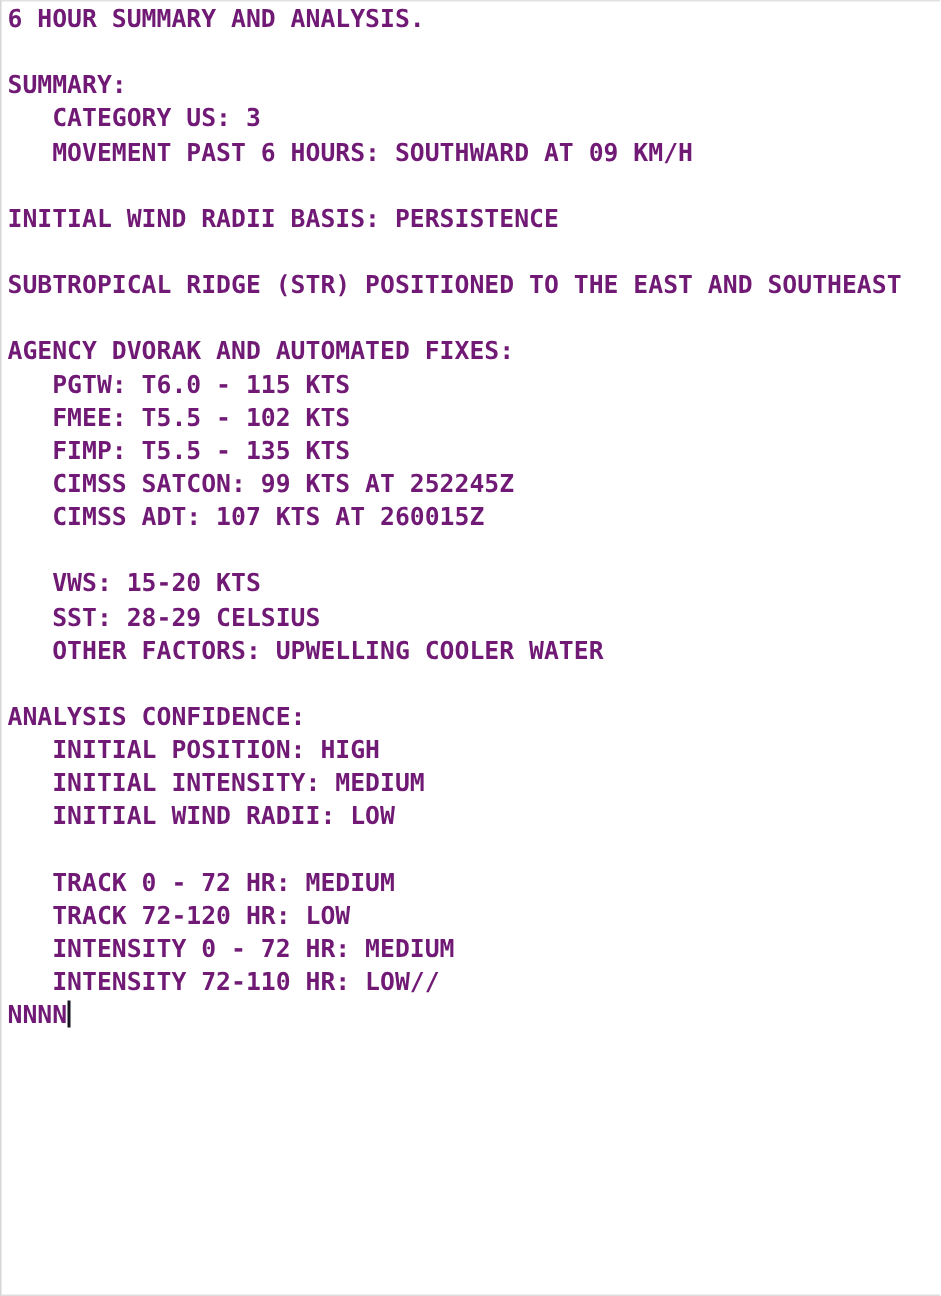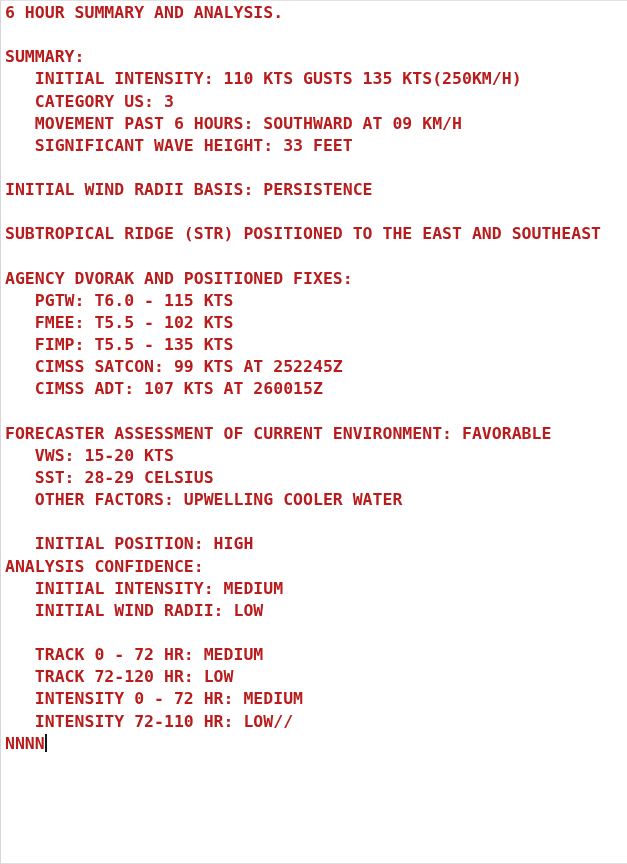--- a/index.html
+++ b/index.html
@@ -15,21 +15,21 @@
     box-sizing: border-box;
     overflow: hidden;
     background: #ffffff;
     border-top: 1px solid #e2e2e2;
     border-left: 1px solid #d6d6d6;
     border-bottom: 1px solid #dedede;
     padding: 1px 0 0 4px;
     font-family: "DejaVu Sans Mono", "Liberation Mono", monospace;
     font-weight: bold;
     font-size: 16.5px;
-    color: #b91c1c;
+    color: #701a75;
     cursor: text;
   }
   .doc {
     width: 100%;
   }
   .line {
     height: 22.15px;
     line-height: 22.15px;
     white-space: pre;
     letter-spacing: 0;
@@ -44,43 +44,40 @@
   }
 </style>
 </head>
 <body>
 
 <div class="page">
   <div class="doc" id="doc-lines">
       <div class="line">6 HOUR SUMMARY AND ANALYSIS.</div>
       <div class="line"></div>
       <div class="line">SUMMARY:</div>
-      <div class="line">   INITIAL INTENSITY: 110 KTS GUSTS 135 KTS(250KM/H)</div>
       <div class="line">   CATEGORY US: 3</div>
       <div class="line">   MOVEMENT PAST 6 HOURS: SOUTHWARD AT 09 KM/H</div>
-      <div class="line">   SIGNIFICANT WAVE HEIGHT: 33 FEET</div>
       <div class="line"></div>
       <div class="line">INITIAL WIND RADII BASIS: PERSISTENCE</div>
       <div class="line"></div>
       <div class="line">SUBTROPICAL RIDGE (STR) POSITIONED TO THE EAST AND SOUTHEAST</div>
       <div class="line"></div>
-      <div class="line">AGENCY DVORAK AND POSITIONED FIXES:</div>
+      <div class="line">AGENCY DVORAK AND AUTOMATED FIXES:</div>
       <div class="line">   PGTW: T6.0 - 115 KTS</div>
       <div class="line">   FMEE: T5.5 - 102 KTS</div>
       <div class="line">   FIMP: T5.5 - 135 KTS</div>
       <div class="line">   CIMSS SATCON: 99 KTS AT 252245Z</div>
       <div class="line">   CIMSS ADT: 107 KTS AT 260015Z</div>
       <div class="line"></div>
-      <div class="line">FORECASTER ASSESSMENT OF CURRENT ENVIRONMENT: FAVORABLE</div>
       <div class="line">   VWS: 15-20 KTS</div>
       <div class="line">   SST: 28-29 CELSIUS</div>
       <div class="line">   OTHER FACTORS: UPWELLING COOLER WATER</div>
       <div class="line"></div>
+      <div class="line">ANALYSIS CONFIDENCE:</div>
       <div class="line">   INITIAL POSITION: HIGH</div>
-      <div class="line">ANALYSIS CONFIDENCE:</div>
       <div class="line">   INITIAL INTENSITY: MEDIUM</div>
       <div class="line">   INITIAL WIND RADII: LOW</div>
       <div class="line"></div>
       <div class="line">   TRACK 0 - 72 HR: MEDIUM</div>
       <div class="line">   TRACK 72-120 HR: LOW</div>
       <div class="line">   INTENSITY 0 - 72 HR: MEDIUM</div>
       <div class="line">   INTENSITY 72-110 HR: LOW//</div>
       <div class="line">NNNN<span class="caret" style="background: rgb(20, 21, 31);"></span></div>
     </div>
 </div>

